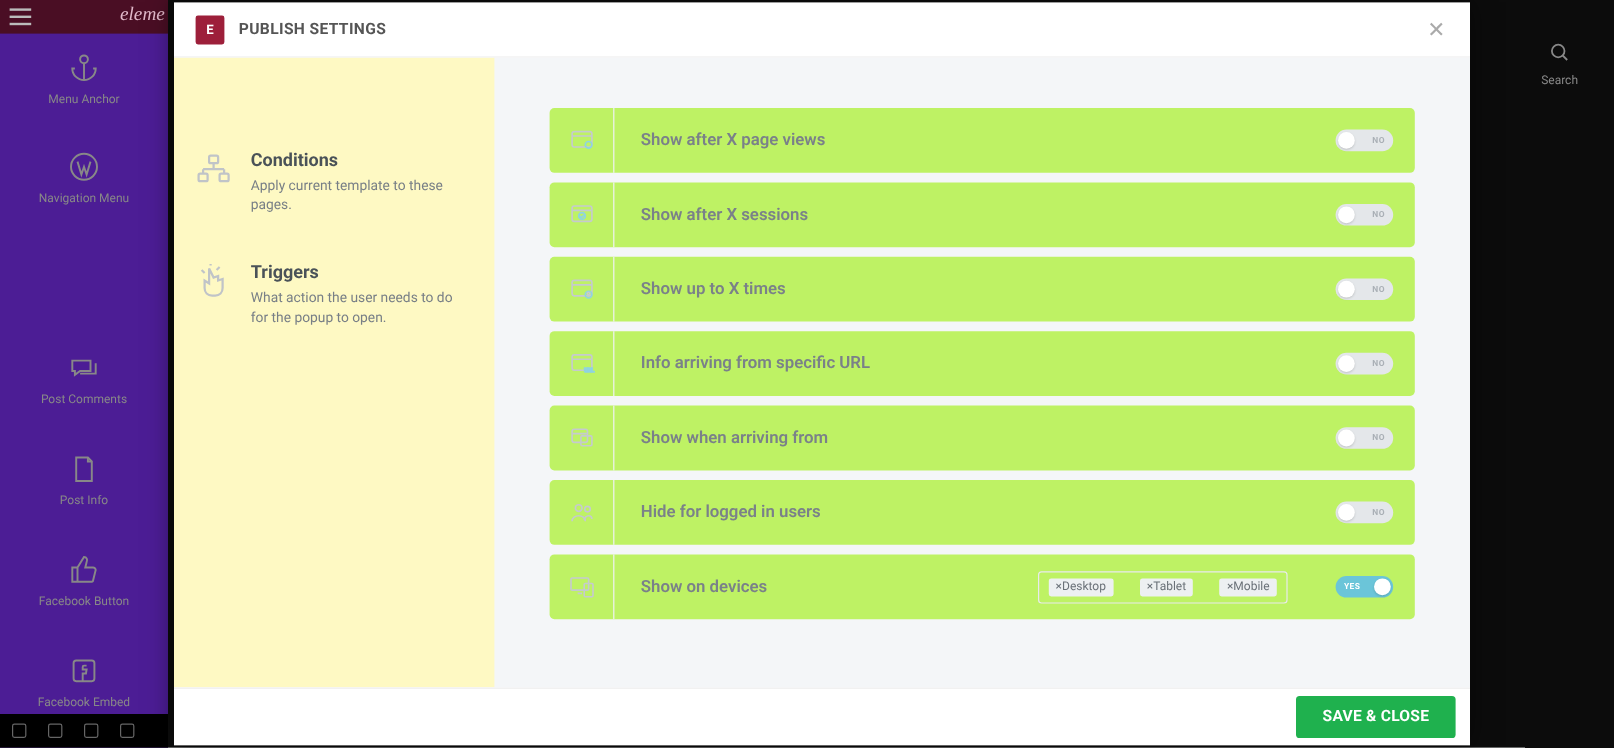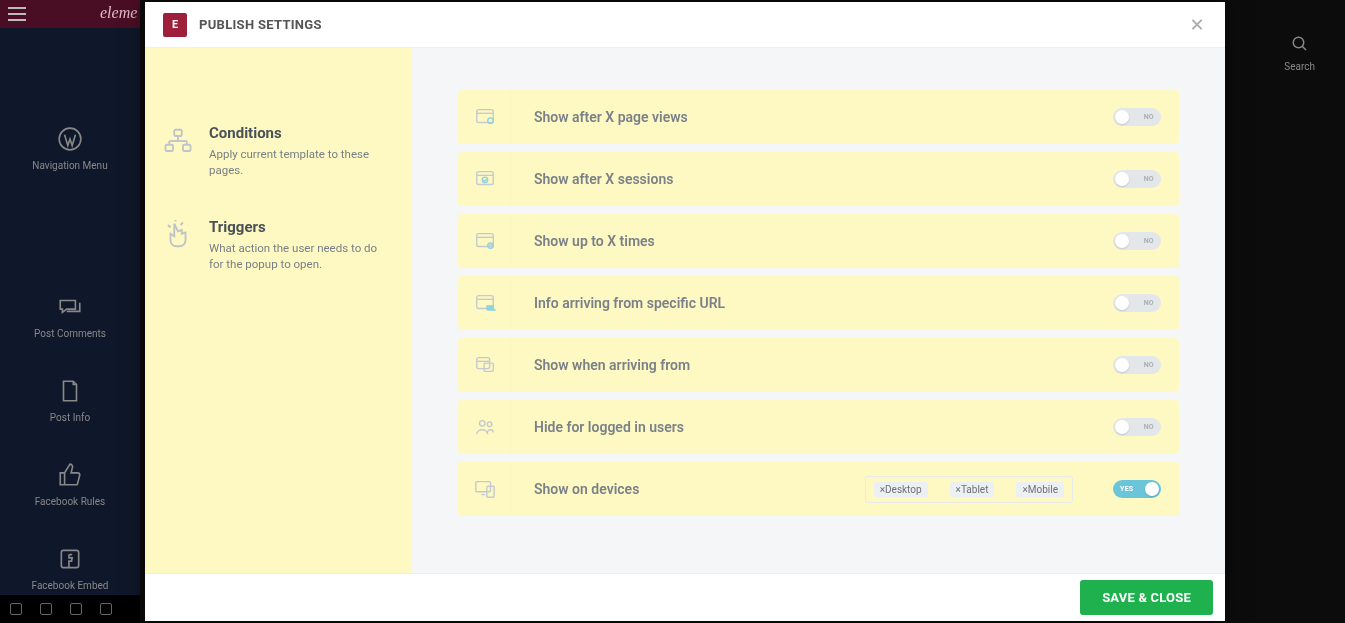--- a/index.html
+++ b/index.html
@@ -14,21 +14,21 @@
       height: 623px;
       overflow: hidden;
       position: relative;
     }
     .bg-sidebar {
       position: absolute;
       left: 0;
       top: 0;
       width: 140px;
       height: 100%;
-      background: #0f172a;
+      background: #4c1d95;
     }
     .bg-header {
       position: absolute;
       left: 0;
       top: 0;
       width: 140px;
       height: 28px;
       background: #4a0e24;
       display: flex;
       align-items: center;
@@ -206,21 +206,21 @@
       font-size: 11.5px;
       color: #787f86;
       line-height: 1.4;
     }
     .modal-content {
       flex: 1;
       padding: 42px 46px 20px 46px;
       overflow-y: auto;
     }
     .rule-row {
-      background: #fef9c3;
+      background: #bef264;
       border-radius: 4px;
       margin-bottom: 8px;
       height: 54px;
       display: flex;
       align-items: center;
       padding-right: 18px;
     }
     .rule-icon-cell {
       width: 54px;
       height: 54px;
@@ -331,20 +331,28 @@
 <div class="bg-sidebar">
   <div class="bg-header">
     <div class="bg-hamburger">
         <span></span>
         <span></span>
         <span></span>
       </div>
   </div>
   <div class="bg-logo">eleme</div>
 
+  <div class="widget-item" style="top:32px">
+    <svg viewBox="0 0 24 24">
+        <circle cx="12" cy="5" r="3"></circle>
+        <line x1="12" y1="8" x2="12" y2="21"></line>
+        <path d="M5 12H3a9 9 0 0 0 18 0h-2"></path>
+      </svg>
+    <span class="widget-item-label">Menu Anchor</span>
+  </div>
   <div class="widget-item" style="top:114px">
     <svg viewBox="0 0 24 24">
         <circle cx="12" cy="12" r="10"></circle>
         <path d="M7 8l3 10 2-6 2 6 3-10"></path>
       </svg>
     <span class="widget-item-label">Navigation Menu</span>
   </div>
   <div class="widget-item" style="top:282px">
     <svg viewBox="0 0 24 24">
         <path d="M3 6h14v8H9l-4 3v-3H3z"></path>
@@ -356,21 +364,21 @@
     <svg viewBox="0 0 24 24">
         <path d="M6 3h9l3 3v15H6z"></path>
         <path d="M15 3v3h3"></path>
       </svg>
     <span class="widget-item-label">Post Info</span>
   </div>
   <div class="widget-item" style="top:450px">
     <svg viewBox="0 0 24 24">
         <path d="M7 10v11H3V10zM7 10l5-8c2 0 3 2 2 4l-1 4h6c1 0 2 1 2 2l-2 8c0 1-1 1-2 1H7"></path>
       </svg>
-    <span class="widget-item-label">Facebook Rules</span>
+    <span class="widget-item-label">Facebook Button</span>
   </div>
   <div class="widget-item" style="top:534px">
     <svg viewBox="0 0 24 24">
         <rect x="4" y="4" width="16" height="16" rx="2"></rect>
         <path d="M14 8h-2c-1 0-1 1-1 1v2h3l-.5 3H11v6"></path>
       </svg>
     <span class="widget-item-label">Facebook Embed</span>
   </div>
 
   <div class="bg-bottom-bar">

